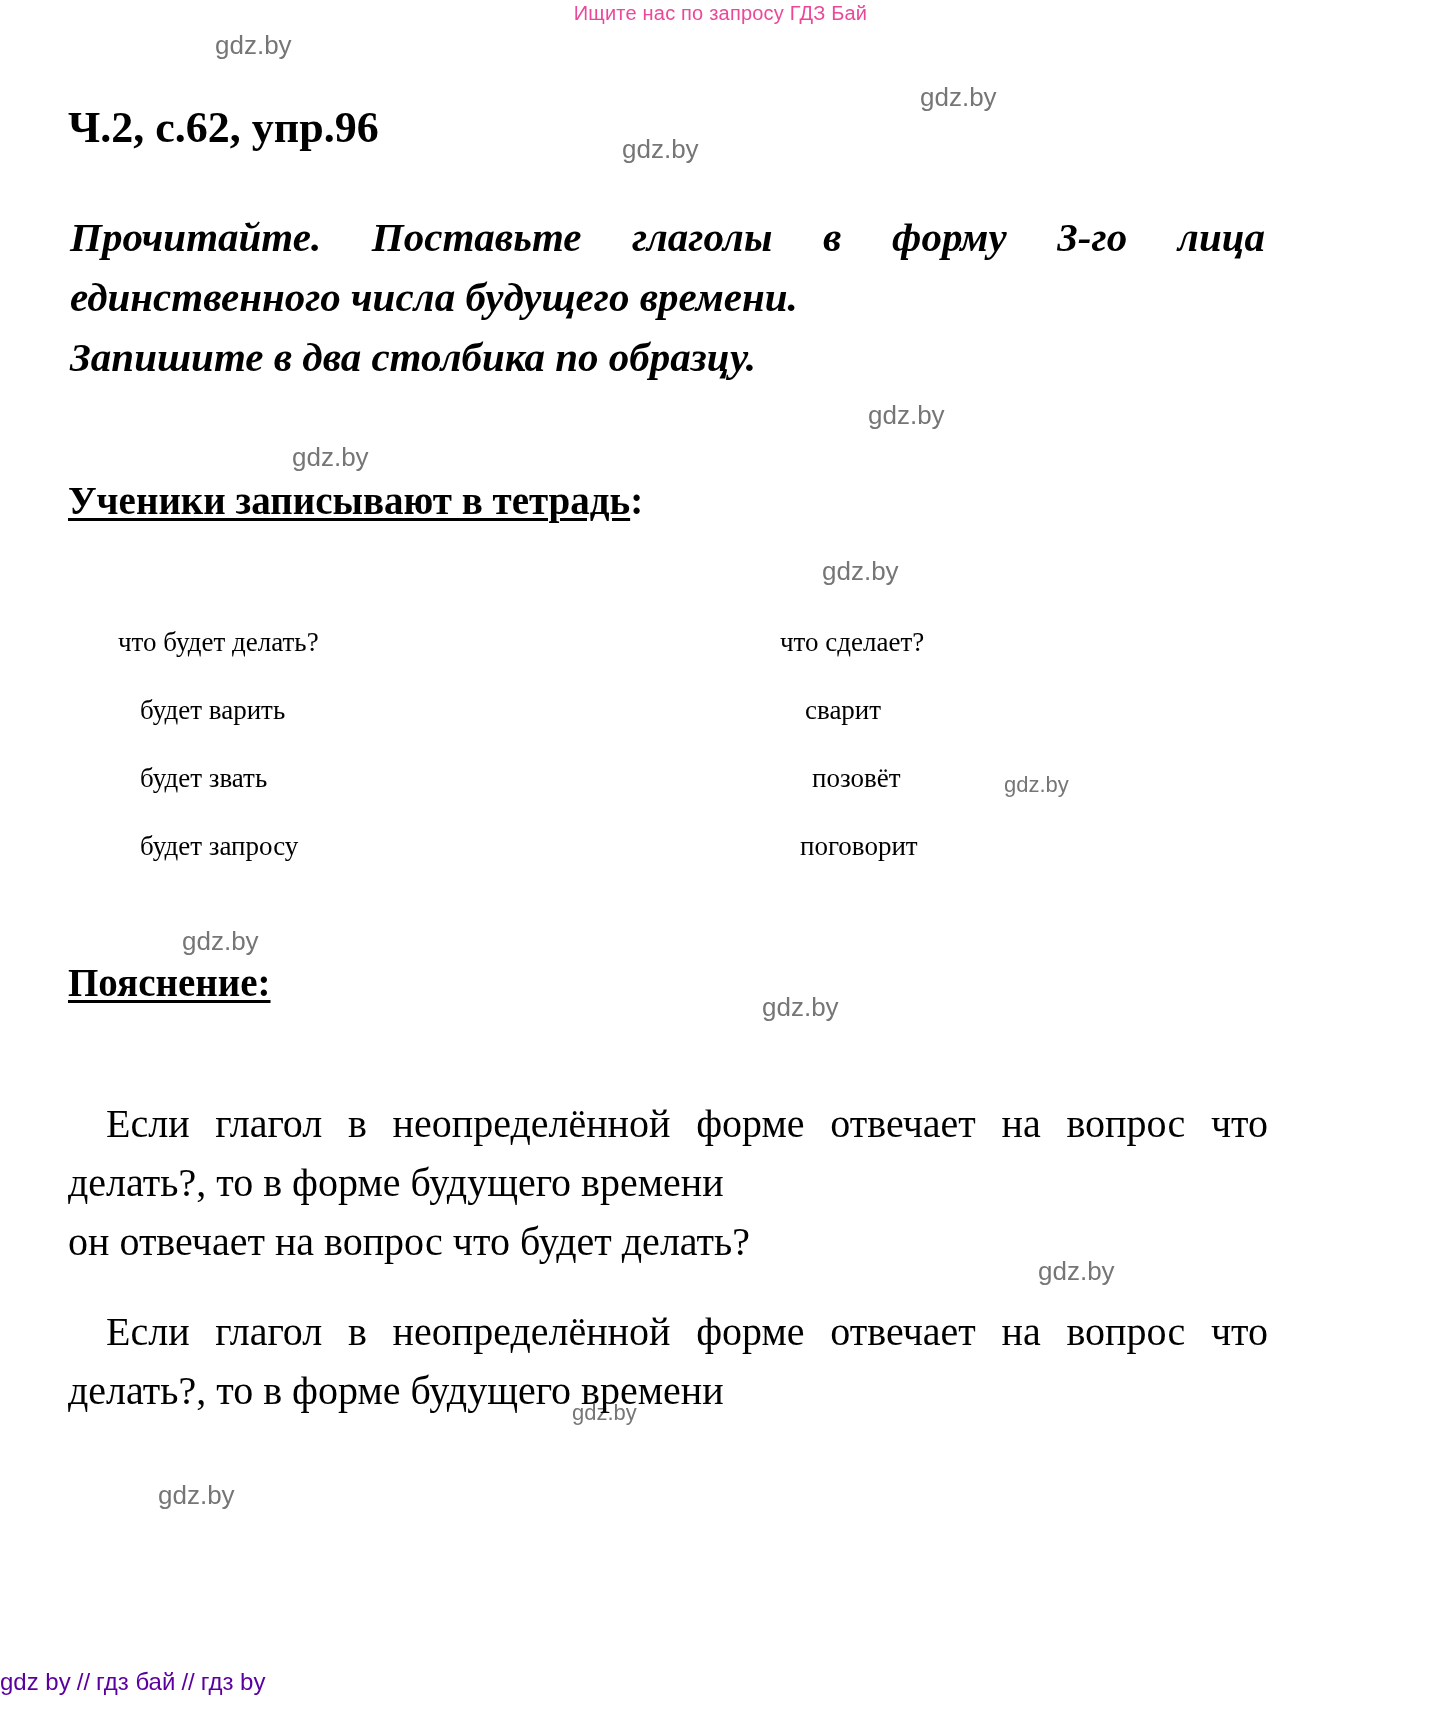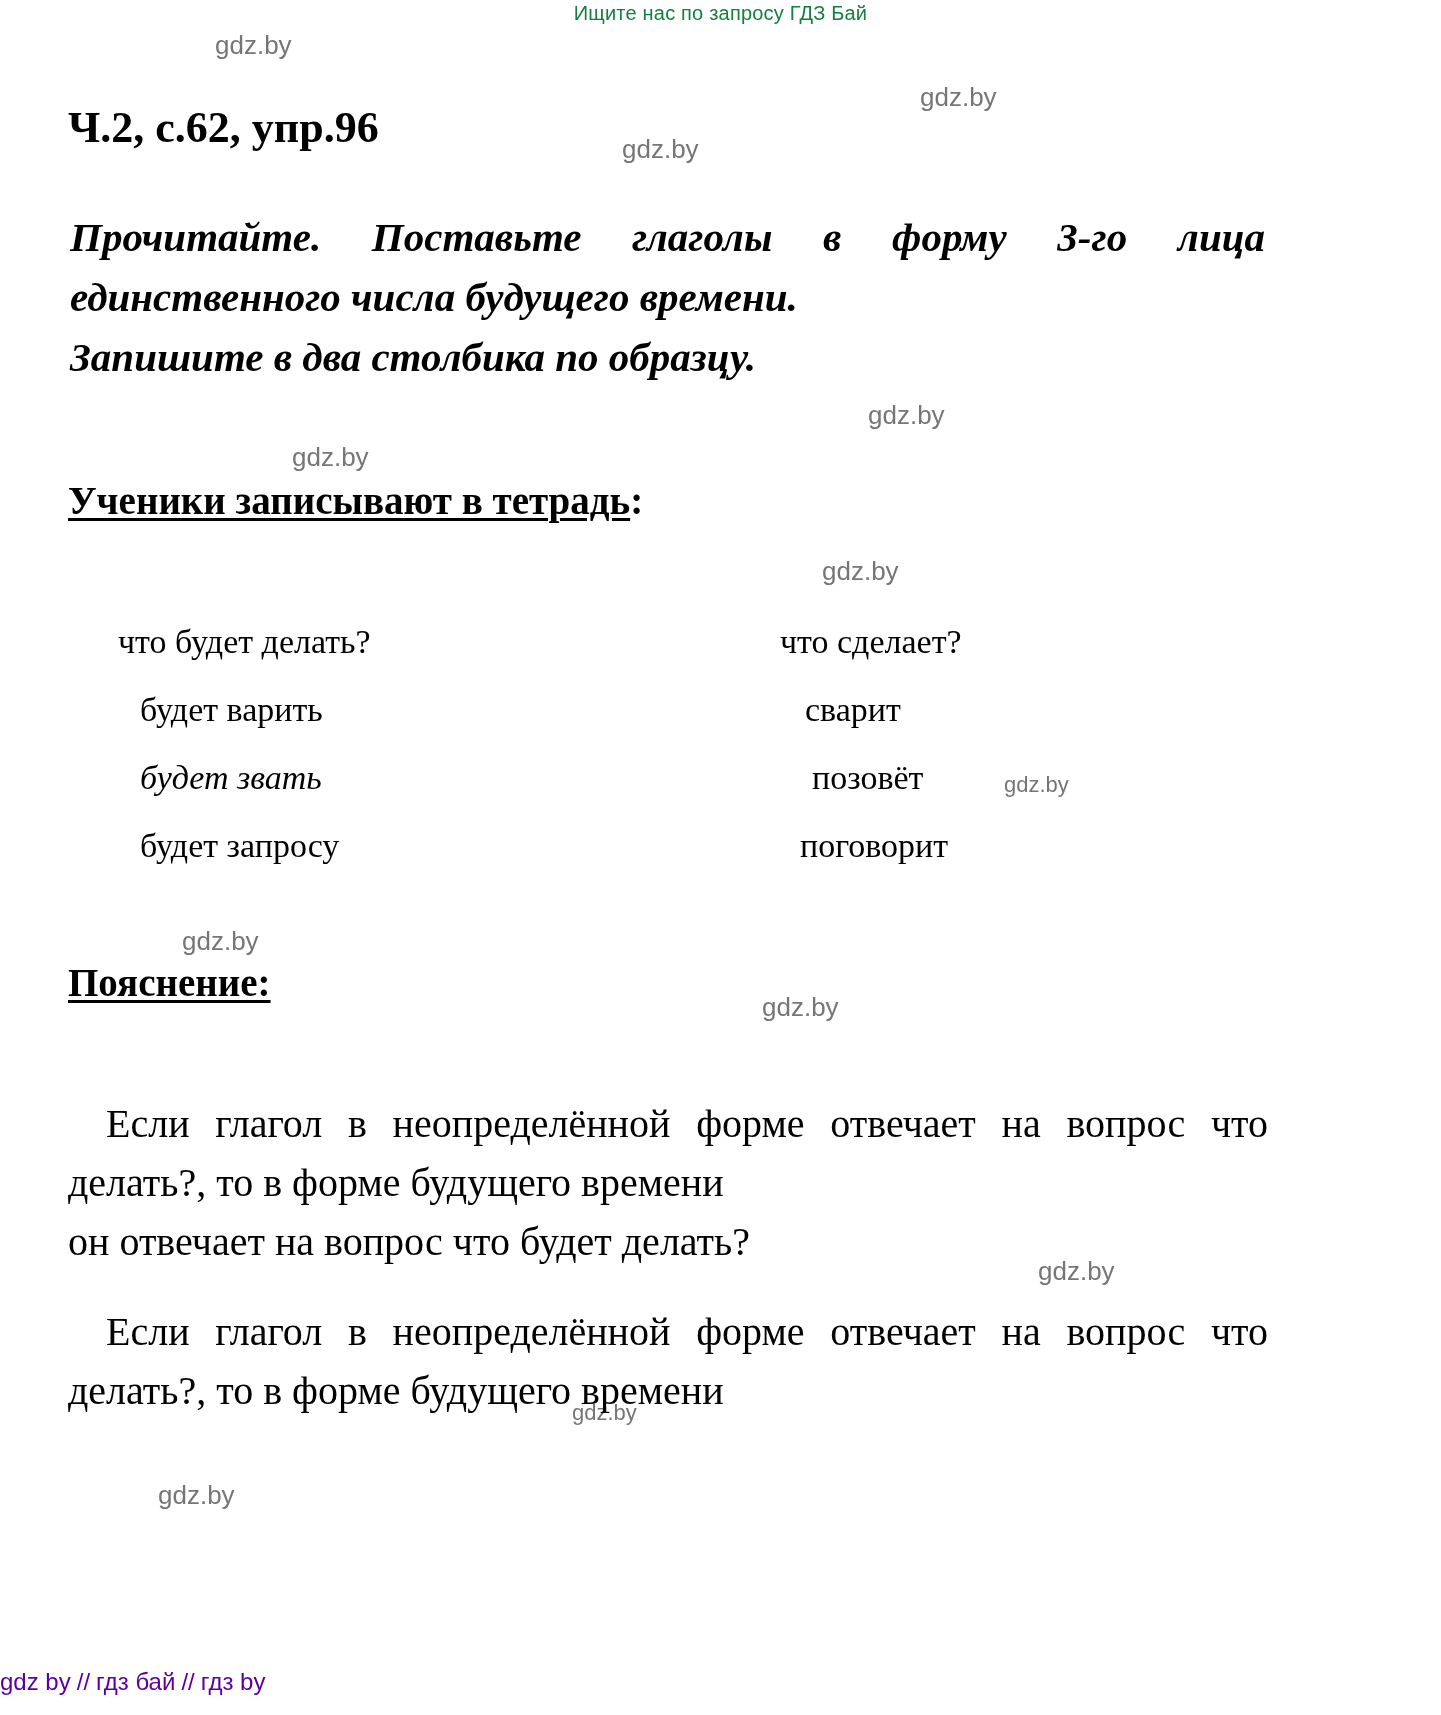--- a/index.html
+++ b/index.html
@@ -18,21 +18,21 @@
 
   
   .promo {
     position: absolute;
     top: 2px;
     left: 0;
     width: 100%;
     text-align: center;
     font-family: "Liberation Sans", sans-serif;
     font-size: 20px;
-    color: #15803d;
+    color: #ec4899;
     letter-spacing: 0.2px;
     white-space: nowrap;
   }
 
   
   .wm {
     position: absolute;
     font-family: "Liberation Sans", sans-serif;
     color: #6f6f6f;
     font-size: 26px;
@@ -87,21 +87,21 @@
   
   .wordtable {
     position: absolute;
     left: 0;
     top: 608px;
     width: 1441px;
   }
   .wrow {
     display: flex;
     width: 100%;
-    font-size: 34px;
+    font-size: 27px;
     line-height: 1.0;
     height: 68px;
     align-items: center;
     justify-content: space-between;
   }
   .wcol-l {
     width: 760px;
     padding-left: 118px;
     box-sizing: border-box;
     white-space: nowrap;
@@ -109,21 +109,21 @@
   .wcol-r {
     flex: 1;
     padding-left: 38px;
     box-sizing: border-box;
     white-space: nowrap;
   }
   .wrow.head .wcol-l { padding-left: 118px; }
   .wrow.head .wcol-r { padding-left: 20px; }
   .wrow.r1 .wcol-l { padding-left: 140px; }
   .wrow.r1 .wcol-r { padding-left: 45px; }
-  .wrow.r2 .wcol-l { padding-left: 140px; font-style: italic; }
+  .wrow.r2 .wcol-l { padding-left: 140px; }
   .wrow.r2 .wcol-r { padding-left: 52px; }
   .wrow.r3 .wcol-l { padding-left: 140px; }
   .wrow.r3 .wcol-r { padding-left: 40px; }
 
   
   .explain {
     position: absolute;
     left: 68px;
     width: 1200px;
     font-size: 40px;

